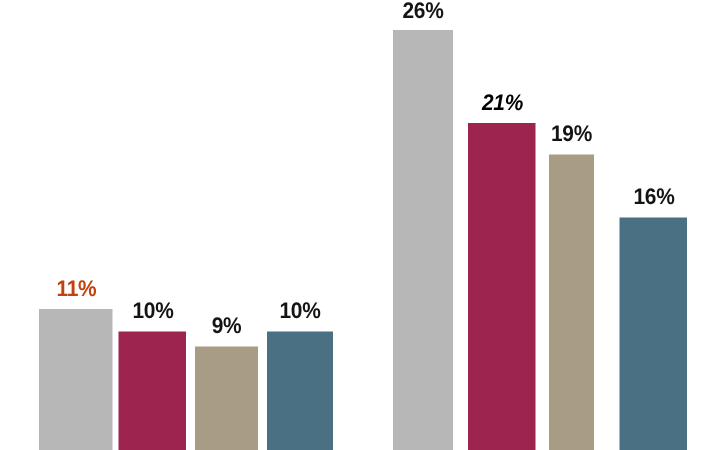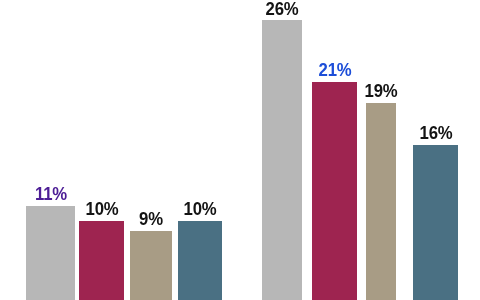--- a/index.html
+++ b/index.html
@@ -34,21 +34,21 @@
     right: 0;
     bottom: 0;
     top: 0;
   }
   .bar-label {
     position: absolute;
     left: 50%;
     transform: translateX(-50%);
     white-space: nowrap;
     font-weight: 700;
-    font-size: 18px;
+    font-size: 15px;
     line-height: 1;
     letter-spacing: -0.2px;
     color: #141414;
     font-family: "Liberation Sans", "DejaVu Sans", sans-serif;
     transform-origin: 50% 50%;
   }
   .bar-label > span {
     display: inline-block;
     transform: scaleX(0.93);
   }
@@ -57,21 +57,21 @@
 <body>
 
 <div id="chart-root" style="background: rgb(255, 255, 255);">
 
   <div class="plot-area">
 
     <div class="bar-group">
 
       <div class="bar-item" style="left:26px; width:49px; top:206px;">
         <div class="bar-rect" style="background:#b7b7b7;"></div>
-        <div class="bar-label" style="top: -21px; color: #4c1d95;">
+        <div class="bar-label" style="top: -21px; color: #c2410c;">
           <span>11%</span>
         </div>
       </div>
 
       <div class="bar-item" style="left:79px; width:45px; top:221px;">
         <div class="bar-rect" style="background:#9e2450;"></div>
         <div class="bar-label" style="top: -21px; color: rgb(20, 20, 20);">
           <span>10%</span>
         </div>
       </div>
@@ -96,21 +96,21 @@
 
       <div class="bar-item" style="left:262px; width:40px; top:20px;">
         <div class="bar-rect" style="background:#b7b7b7;"></div>
         <div class="bar-label" style="top: -20px; color: rgb(20, 20, 20);">
           <span>26%</span>
         </div>
       </div>
 
       <div class="bar-item" style="left:312px; width:45px; top:82px;">
         <div class="bar-rect" style="background:#9e2450;"></div>
-        <div class="bar-label" style="top: -21px; color: #1d4ed8;">
+        <div class="bar-label" style="top: -21px; color: #000000; font-style: italic;">
           <span>21%</span>
         </div>
       </div>
 
       <div class="bar-item" style="left:366px; width:30px; top:103px;">
         <div class="bar-rect" style="background:#a89c85;"></div>
         <div class="bar-label" style="top: -21px; color: rgb(20, 20, 20);">
           <span>19%</span>
         </div>
       </div>

